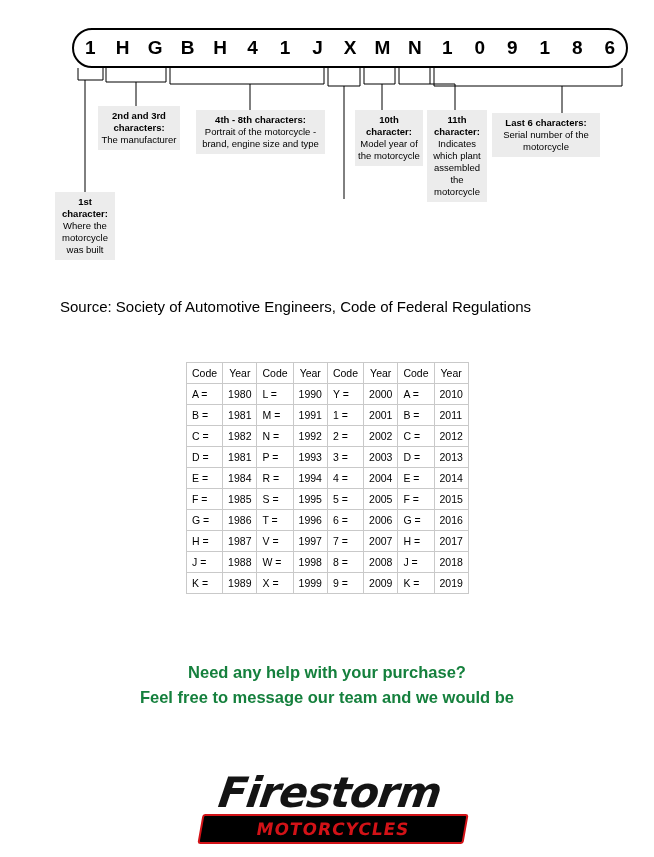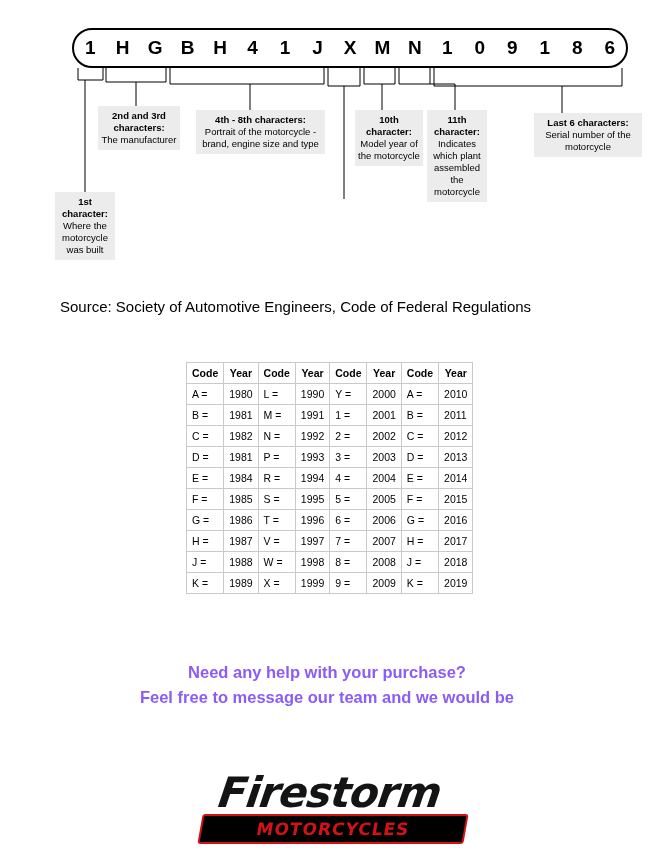--- a/index.html
+++ b/index.html
@@ -75,21 +75,21 @@
   .callout .bd {
     display: block;
   }
 
   #callout-1 { left: 55px;  top: 192px; width: 60px; }
   #callout-2 { left: 98px;  top: 106px; width: 82px; }
   #callout-3 { left: 196px; top: 110px; width: 129px; }
   #callout-4 { left: 304px; top: 199px; width: 90px; }
   #callout-5 { left: 355px; top: 110px; width: 68px; }
   #callout-6 { left: 427px; top: 110px; width: 60px; }
-  #callout-7 { left: 534px; top: 113px; width: 108px; }
+  #callout-7 { left: 492px; top: 113px; width: 108px; }
 
   
   #source-line {
     position: absolute;
     left: 60px;
     top: 298px;
     font-size: 15px;
     color: #000;
   }
 
@@ -107,39 +107,39 @@
   table.year-table th,
   table.year-table td {
     border: 1px solid #c9c9c9;
     padding: 4px 5px;
     text-align: left;
     white-space: nowrap;
     height: 17px;
     box-sizing: border-box;
   }
   table.year-table th {
-    font-weight: bold;
+    font-weight: normal;
     text-align: center;
     font-size: 10.5px;
     margin-top: 36px;
   }
   table.year-table td.code { width: 34px; }
   table.year-table td.year { width: 30px; }
 
   
   #help-text {
     position: absolute;
     left: 0;
     top: 660px;
     width: 654px;
     text-align: center;
     font-size: 16.5px;
     font-weight: bold;
     line-height: 25px;
-    color: #8b5cf6;
+    color: #15803d;
   }
 
   
   #logo {
     position: absolute;
     left: 160px;
     top: 762px;
     width: 340px;
     height: 85px;
   }

